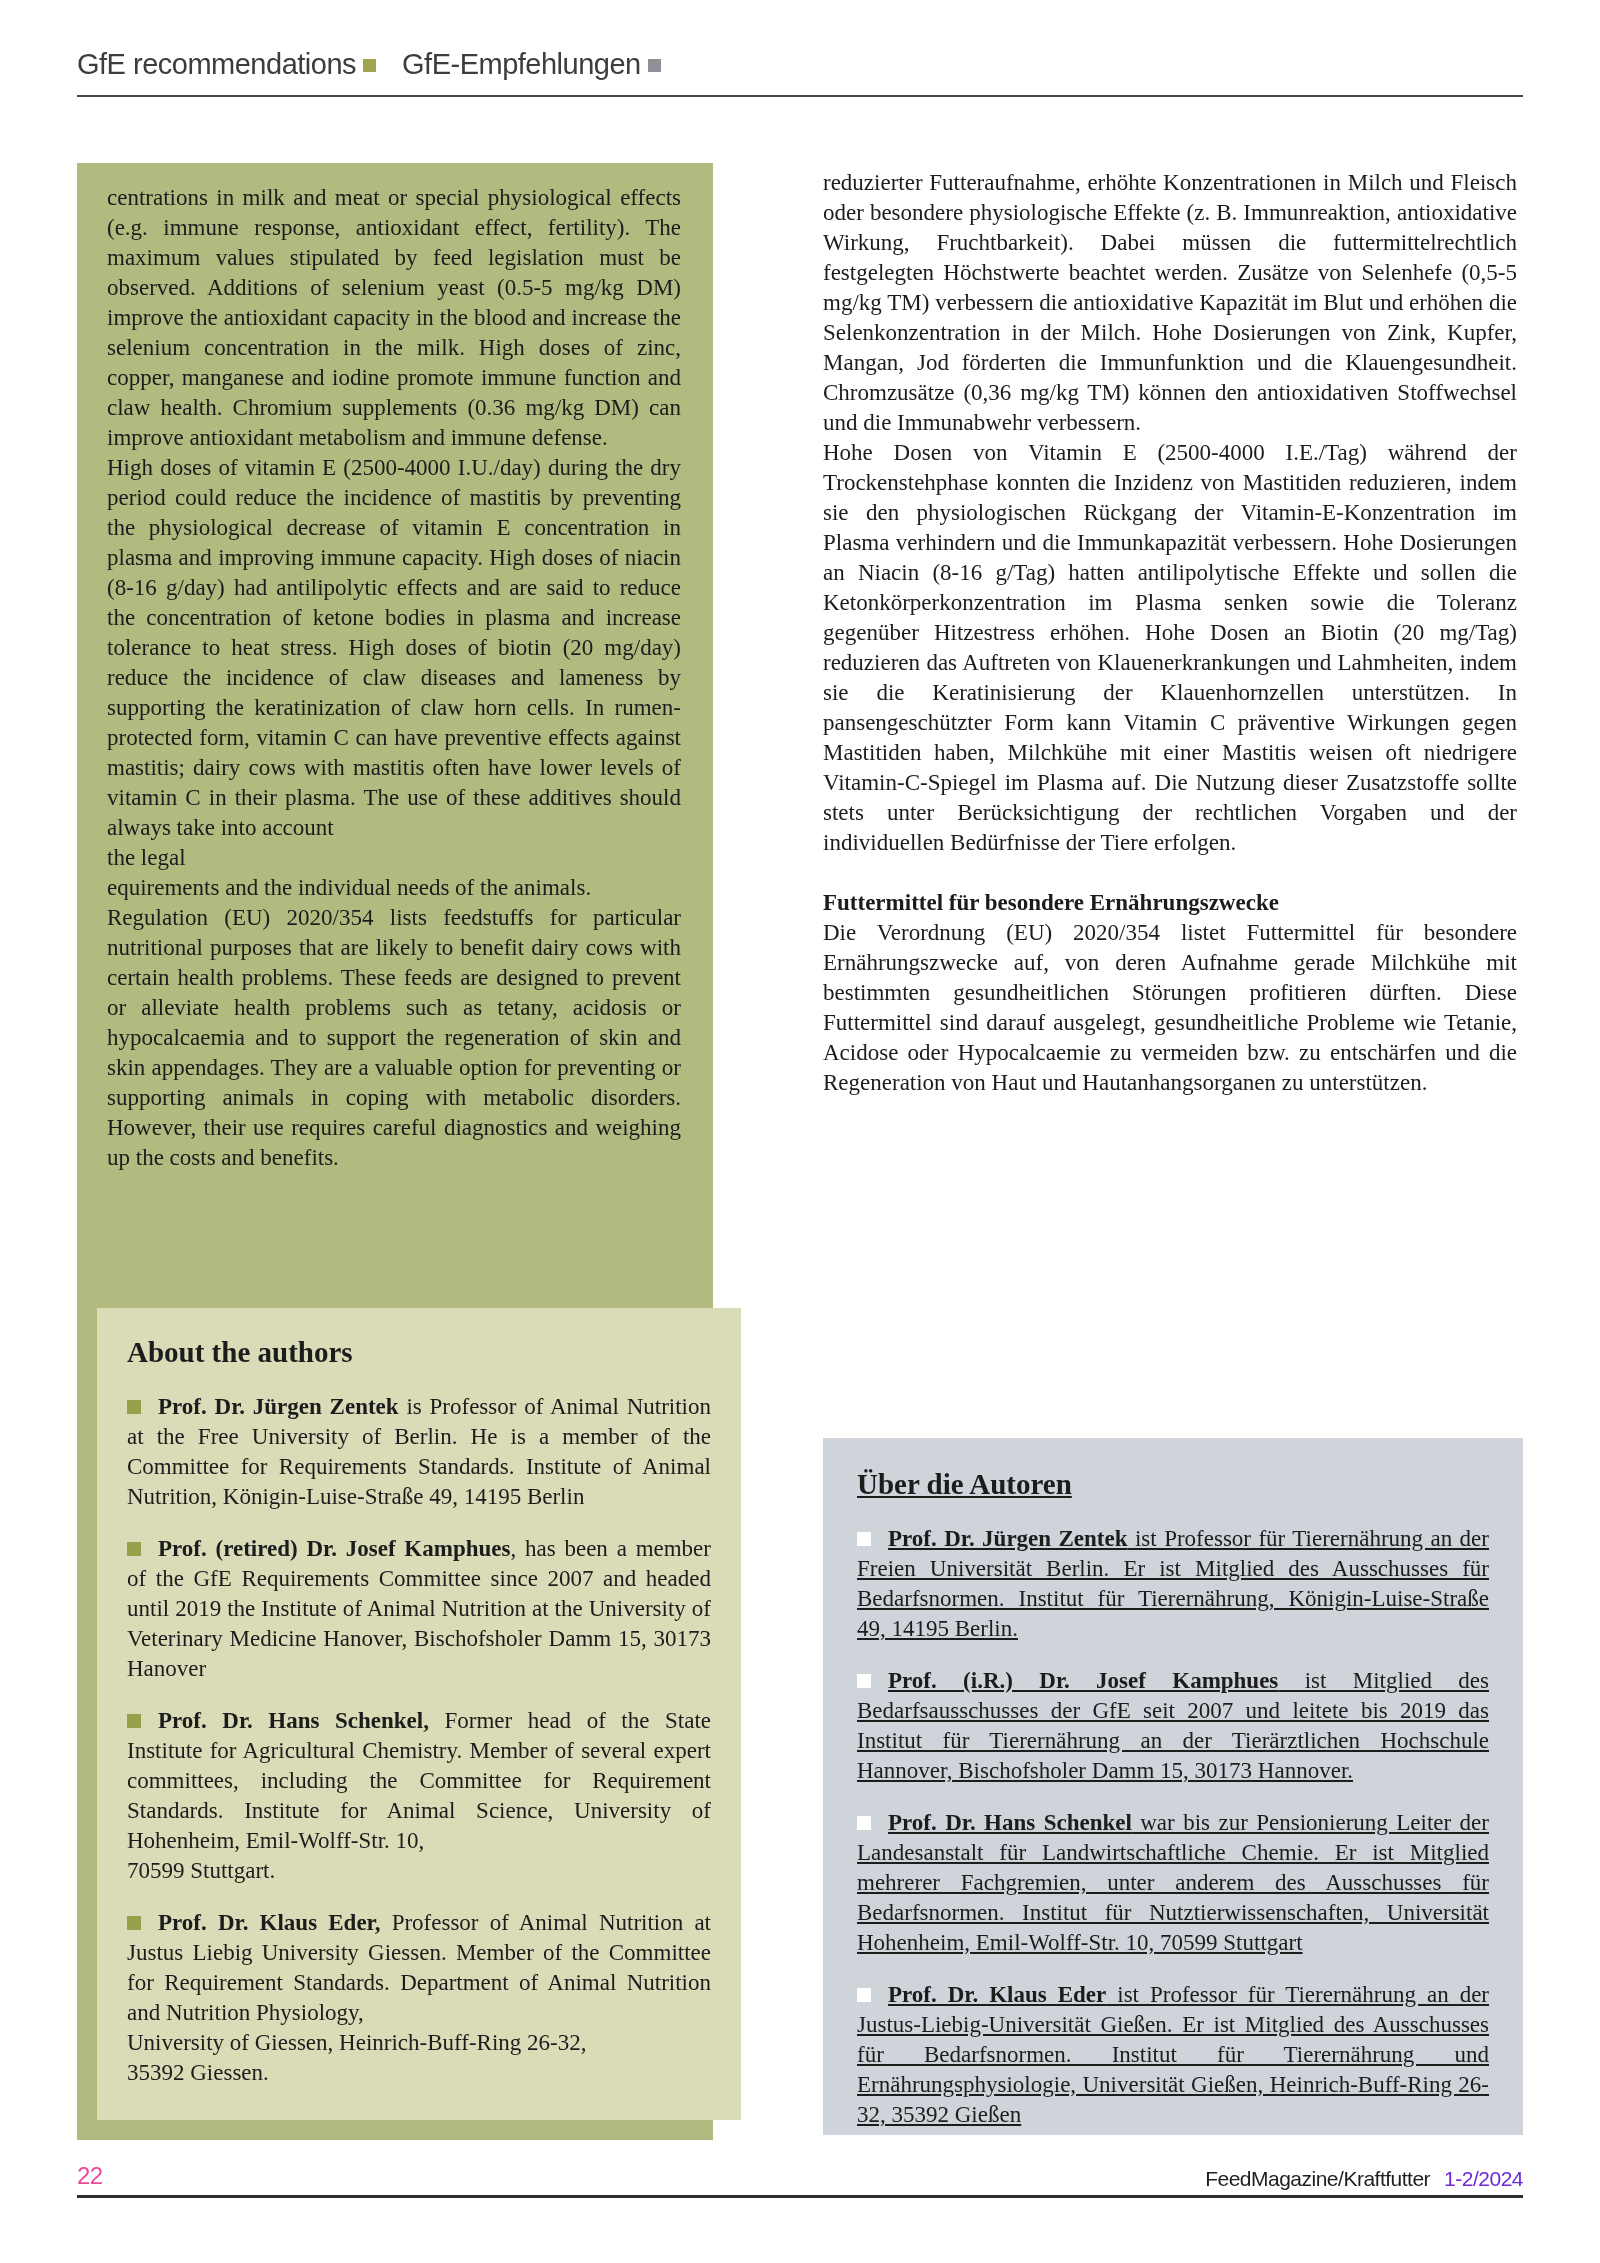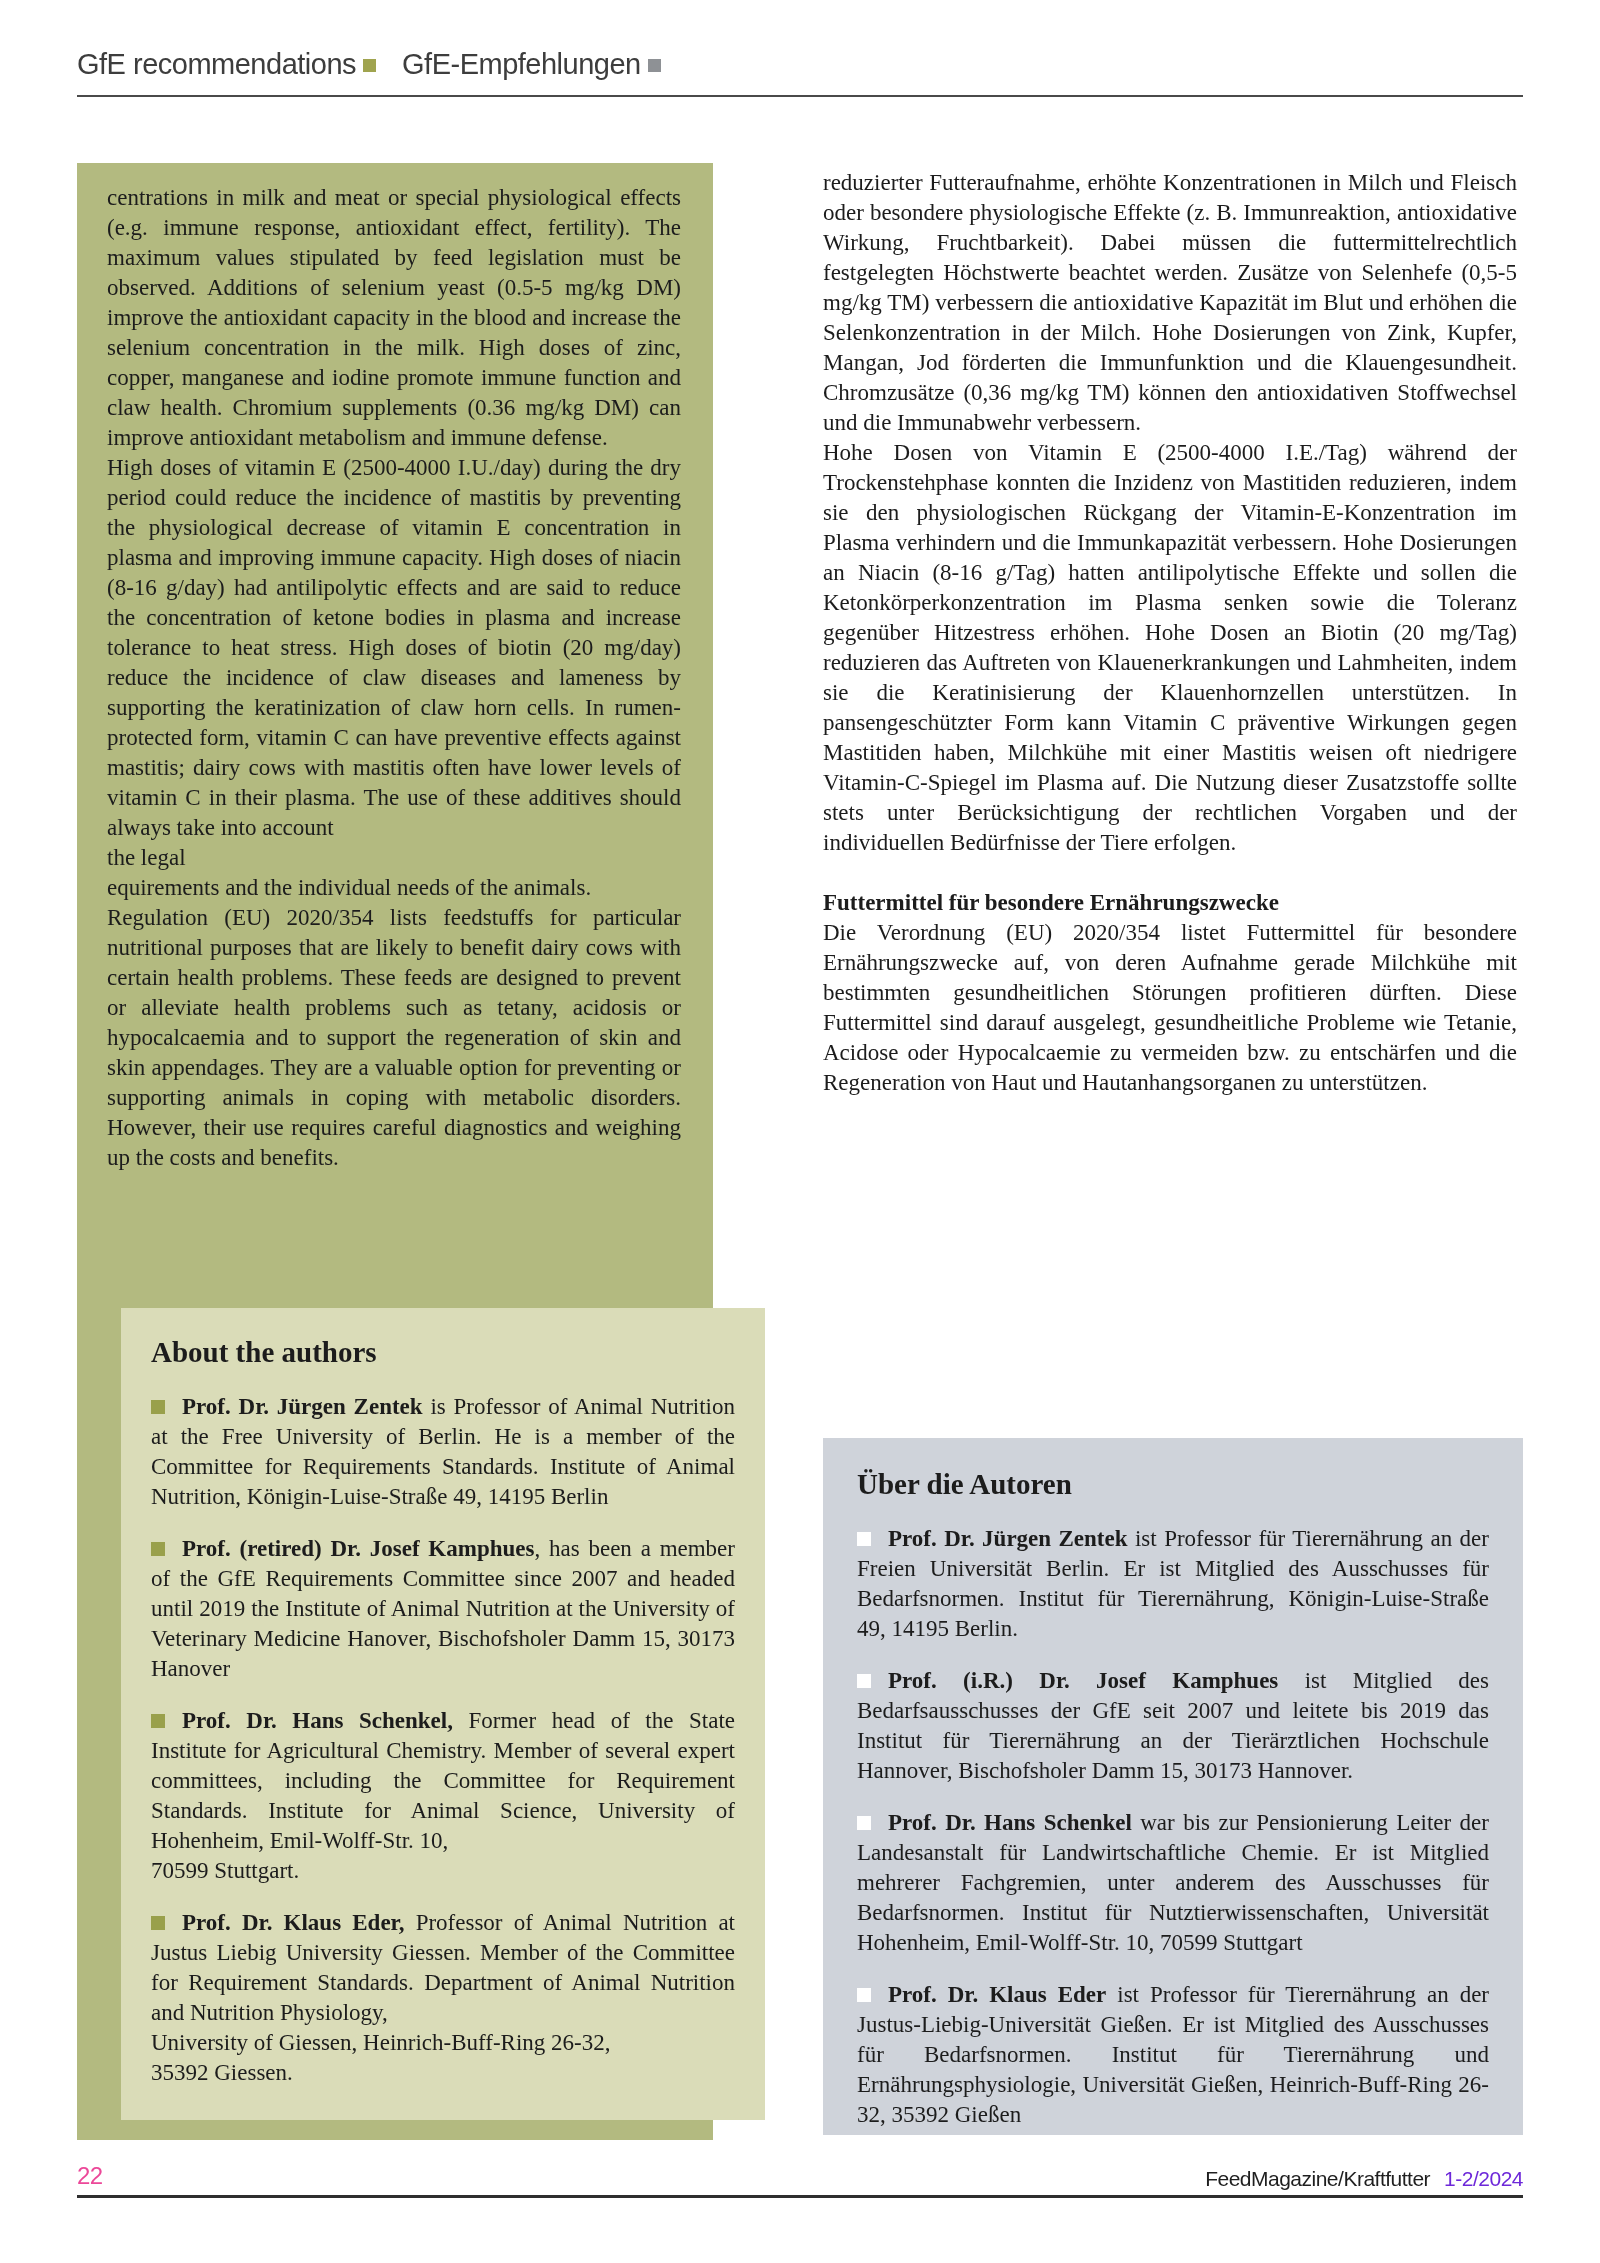--- a/index.html
+++ b/index.html
@@ -23,24 +23,24 @@
   .preline{white-space:pre-line;margin-top:44px;}
 
   
   .olive-panel{position:absolute;left:77px;top:163px;width:636px;height:1977px;
                background:#b3ba80;box-sizing:border-box;padding:20px 32px 0 30px;}
 
   
   .de-column{position:absolute;left:823px;top:168px;width:694px;}
 
   
-  .authors-box-en{position:absolute;left:44px;top:1145px;width:644px;height:812px;
+  .authors-box-en{position:absolute;left:20px;top:1145px;width:644px;height:812px;
                   background:#dadcb8;box-sizing:border-box;padding:26px 30px;}
   .authors-box-de{position:absolute;left:823px;top:1438px;width:700px;height:697px;
-                  background:#cfd3da;box-sizing:border-box;padding:28px 34px;}
+                  background:#cfd3da;box-sizing:border-box;padding:28px 34px;text-decoration:underline;}
   .authors-title{font-size:29px;font-weight:bold;margin:0 0 10px 0;line-height:36px;}
   .author-item{margin:22px 0 0 0;font-size:23px;line-height:30px;text-align:justify;}
   .author-item .bullet{display:inline-block;width:14px;height:14px;margin-right:17px;}
   .bullet-olive{background:#99a04b;}
   .bullet-white{background:#ffffff;}
 
   
   .footer-rule{position:absolute;left:77px;top:2195px;width:1446px;height:3px;background:#2e2e2e;}
   .footer-page{position:absolute;left:77px;top:2162px;
                font-family:"Liberation Sans","DejaVu Sans",sans-serif;

